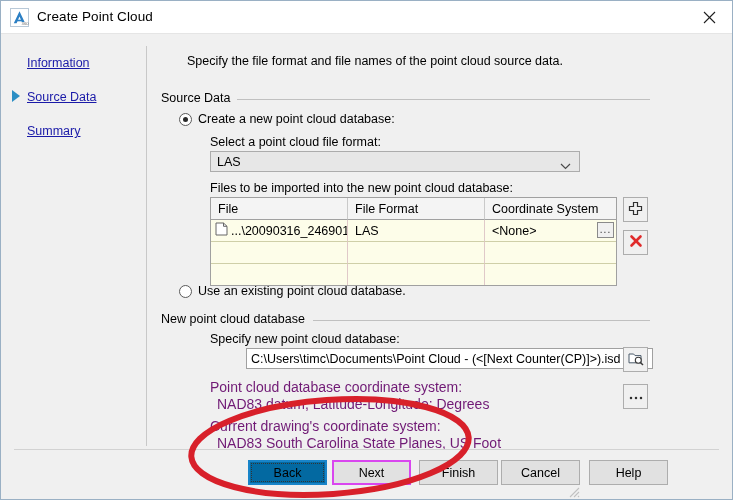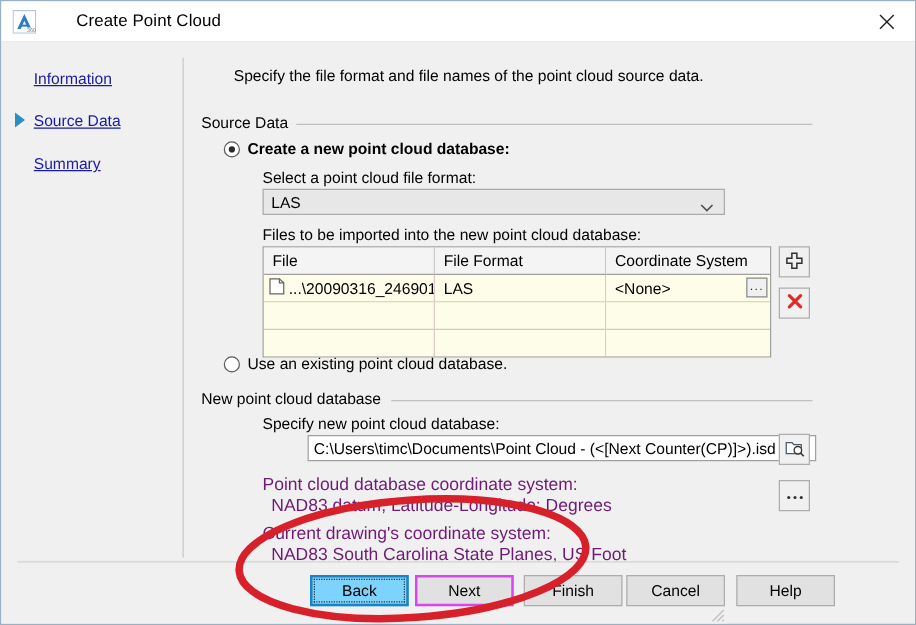--- a/index.html
+++ b/index.html
@@ -27,21 +27,20 @@
     border-bottom: 1px solid #e5e5e5;
   }
   .title-icon {
     position: absolute; left: 9px; top: 7px;
     width: 19px; height: 19px;
   }
   .title-text {
     position: absolute; left: 36px; top: 8px;
     font-size: 13.5px; color: #000;
     letter-spacing: .1px;
-    margin-left: 24px;
   }
   .close-btn {
     position: absolute; right: 0; top: 0;
     width: 46px; height: 32px;
     display: flex; align-items: center; justify-content: center;
     cursor: default;
   }
   .close-btn svg { display: block; }
   
   .content {
@@ -231,21 +230,21 @@
     background: #e1e1e1;
     border: 1px solid #adadad;
     font-size: 12.5px;
     display: flex; align-items: center; justify-content: center;
     color: #000;
     cursor: default;
   }
   .btn.default { border: 2px solid #d946ef; background: #e1e1e1; }
   .btn.focused {
     border: 2px solid #1884c9;
-    background: #7dd3fc;
+    background: #0369a1;
   }
   .btn.focused .inner {
     position: absolute; left: 1px; top: 1px; right: 1px; bottom: 1px;
     border: 1px dotted #333;
   }
   .grip {
     position: absolute; right: 2px; bottom: 1px;
     width: 14px; height: 14px;
     opacity: .55;
   }
@@ -286,21 +285,21 @@
 
     <div class="main">
 
       <div class="intro">Specify the file format and file names of the point cloud source data.</div>
 
       <div class="group" style="left:14px; top:57px; width:489px; height:1px;">
         <div class="group-label">Source Data</div>
         <div class="group-line" style="left:72px; width:417px;"></div>
       </div>
 
-      <div class="radio-row" style="left:32px; top:78px;font-weight:bold;">
+      <div class="radio-row" style="left:32px; top:78px;">
         <span class="radio checked"></span>
         <span>Create a new point cloud database:</span>
       </div>
 
       <div class="field-label" style="left:63px; top:101px;">Select a point cloud file format:</div>
 
       <div class="combo" style="left:63px; top:117px; width:370px;">
         <span>LAS</span>
         <span class="combo-arrow">
           <svg width="11" height="7" viewBox="0 0 11 7">

